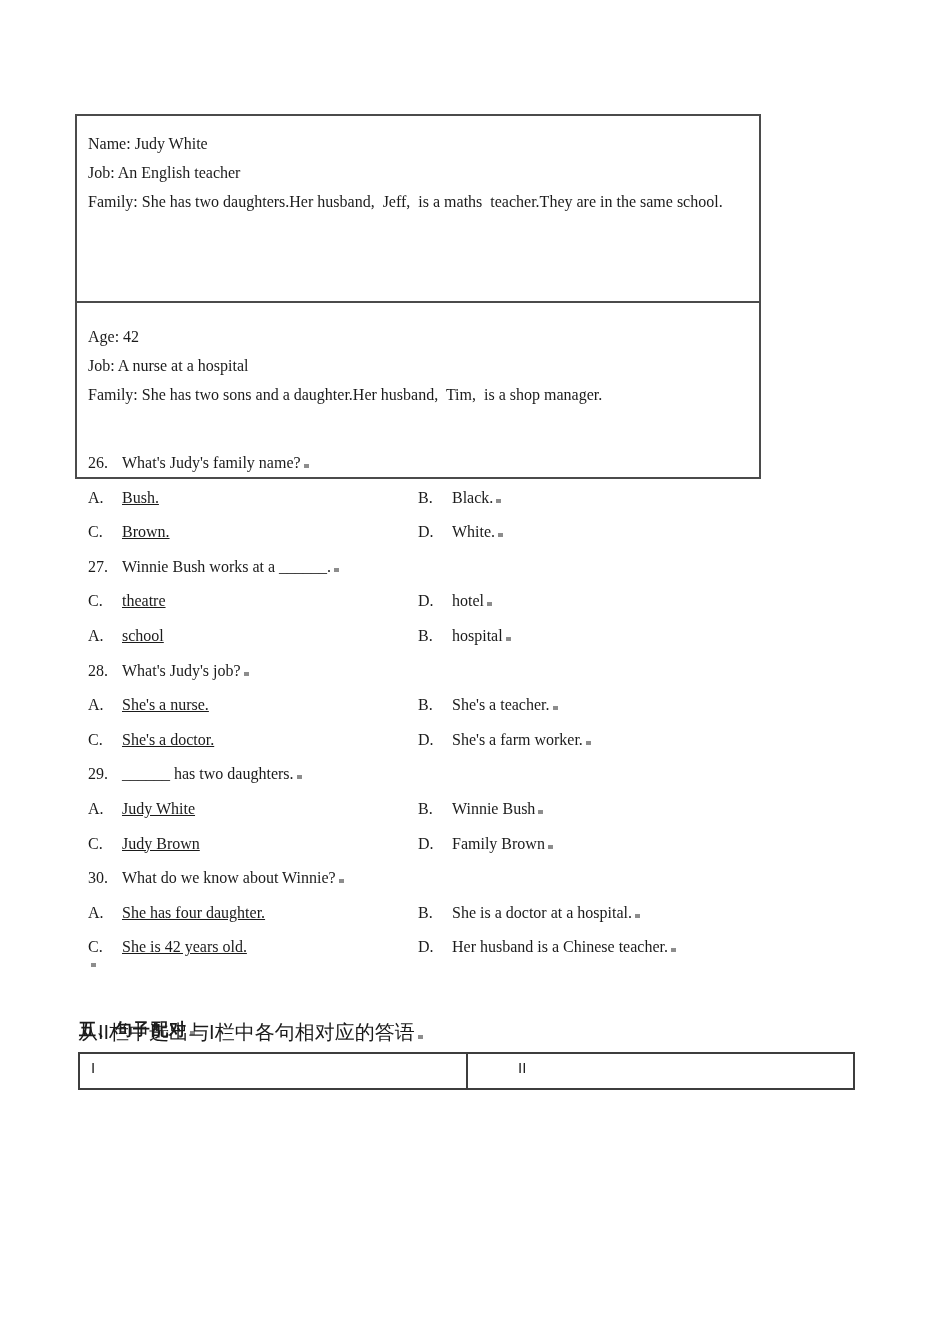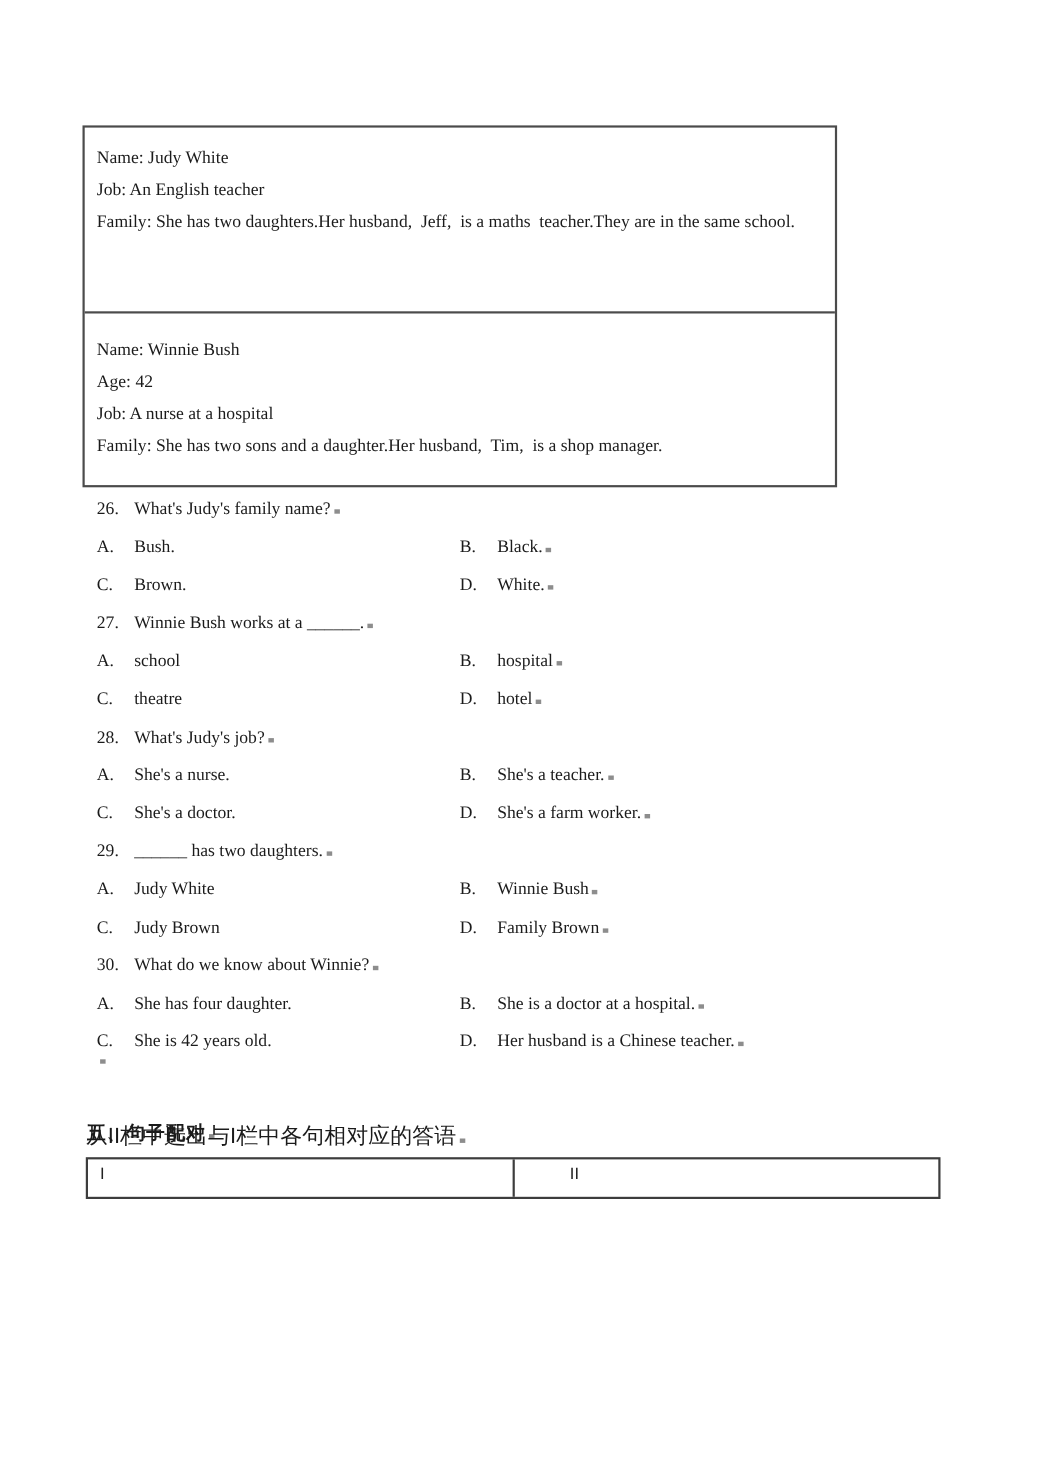--- a/index.html
+++ b/index.html
@@ -9,31 +9,31 @@
     font-family:"Liberation Serif", serif;
     overflow:hidden;
   }
   .abs{position:absolute;}
 
   
   #profile-cards{
     left:75px;top:114px;width:682px;
     border:2px solid #4b4b4b;background:#fff;
   }
-  .card{padding:18px 16px 0 11px;}
+  .card{padding:18px 16px 18px 11px;}
   .card.first{height:149px;border-bottom:2px solid #4b4b4b;}
   .card.second{height:132px;padding-top:24px;}
   .card p{margin:0 0 9px 0;line-height:20px;font-size:16px;white-space:pre-wrap;}
 
   
   #questions{left:88px;top:446px;width:790px;}
   .row{height:34.6px;line-height:34.6px;font-size:16px;white-space:nowrap;}
   .qnum,.olabel{display:inline-block;width:34px;}
   .opt{display:inline-block;}
-  .opt.c1{width:330px;}
+  .opt.c1{width:330px;text-decoration:underline;}
 
   
   .tiny{display:inline-block;width:5px;height:4px;background:#8d8d8d;margin-left:3px;vertical-align:baseline;}
 
   
   #sec5-heading{
     left:79px;top:1018px;
     font-family:Liberation Mono, monospace;
     font-weight:bold;font-size:17px;letter-spacing:1px;
   }
@@ -57,21 +57,20 @@
 </head>
 <body>
 
 <div class="abs" id="profile-cards">
   <div class="card first">
     <p>Name: Judy White</p>
     <p>Job: An English teacher</p>
     <p>Family: She has two daughters.Her husband,  Jeff,  is a maths  teacher.They are in the same school.</p>
   </div>
   <div class="card second">
-    <p>Name: Winnie Bush</p>
     <p>Age: 42</p>
     <p>Job: A nurse at a hospital</p>
     <p>Family: She has two sons and a daughter.Her husband,  Tim,  is a shop manager.</p>
   </div>
 </div>
 
 <div class="abs" id="questions">
 
   <div class="row">
     <span class="qnum">26.</span><span>What's Judy's family name?</span><span class="tiny"></span>
@@ -80,24 +79,24 @@
     <span class="opt c1"><span class="olabel">A.</span><span>Bush.</span></span><span class="opt"><span class="olabel">B.</span><span>Black.</span><span class="tiny"></span></span>
   </div>
   <div class="row">
     <span class="opt c1"><span class="olabel">C.</span><span>Brown.</span></span><span class="opt"><span class="olabel">D.</span><span>White.</span><span class="tiny"></span></span>
   </div>
 
   <div class="row">
     <span class="qnum">27.</span><span>Winnie Bush works at a ______.</span><span class="tiny"></span>
   </div>
   <div class="row">
-    <span class="opt c1"><span class="olabel">A.</span><span>school</span></span><span class="opt"><span class="olabel">B.</span><span>hospital</span><span class="tiny"></span></span>
+    <span class="opt c1"><span class="olabel">C.</span><span>theatre</span></span><span class="opt"><span class="olabel">D.</span><span>hotel</span><span class="tiny"></span></span>
   </div>
   <div class="row">
-    <span class="opt c1"><span class="olabel">C.</span><span>theatre</span></span><span class="opt"><span class="olabel">D.</span><span>hotel</span><span class="tiny"></span></span>
+    <span class="opt c1"><span class="olabel">A.</span><span>school</span></span><span class="opt"><span class="olabel">B.</span><span>hospital</span><span class="tiny"></span></span>
   </div>
 
   <div class="row">
     <span class="qnum">28.</span><span>What's Judy's job?</span><span class="tiny"></span>
   </div>
   <div class="row">
     <span class="opt c1"><span class="olabel">A.</span><span>She's a nurse.</span></span><span class="opt"><span class="olabel">B.</span><span>She's a teacher.</span><span class="tiny"></span></span>
   </div>
   <div class="row">
     <span class="opt c1"><span class="olabel">C.</span><span>She's a doctor.</span></span><span class="opt"><span class="olabel">D.</span><span>She's a farm worker.</span><span class="tiny"></span></span>

